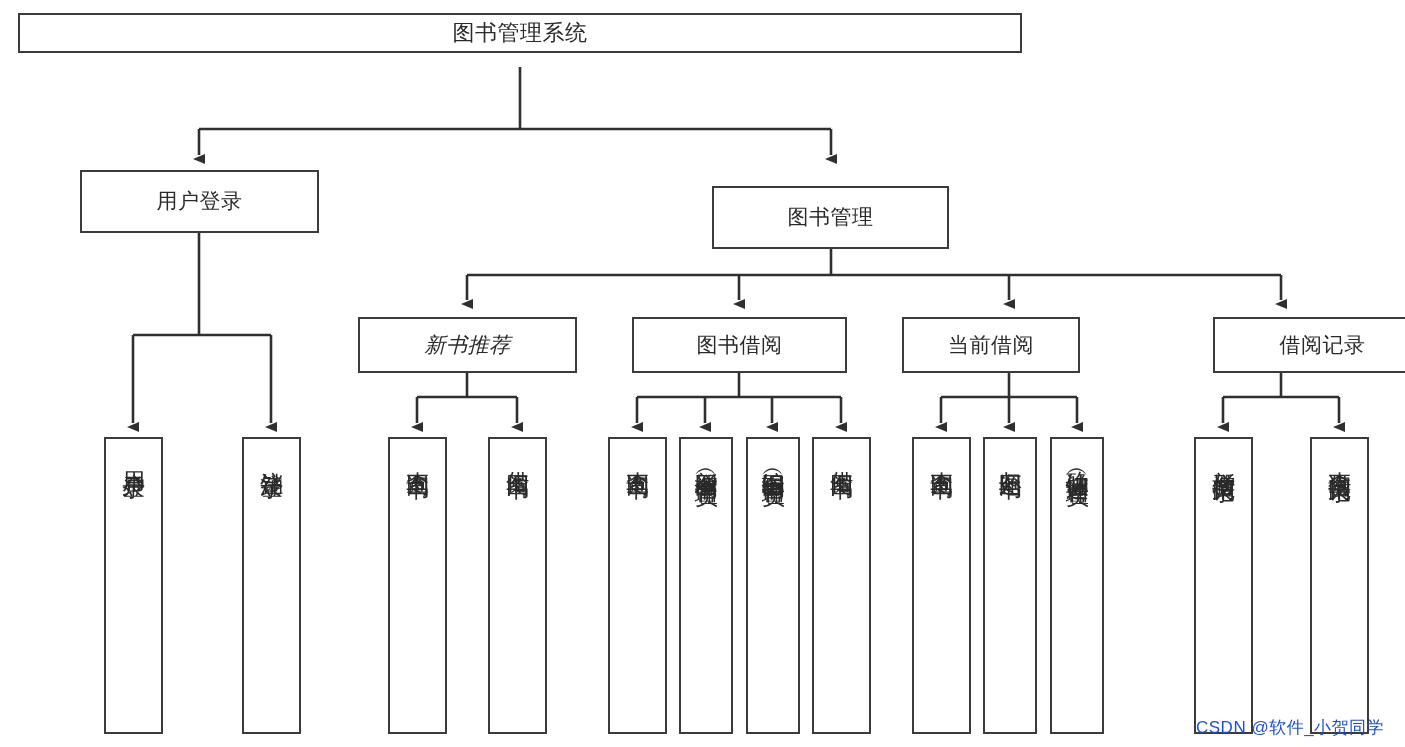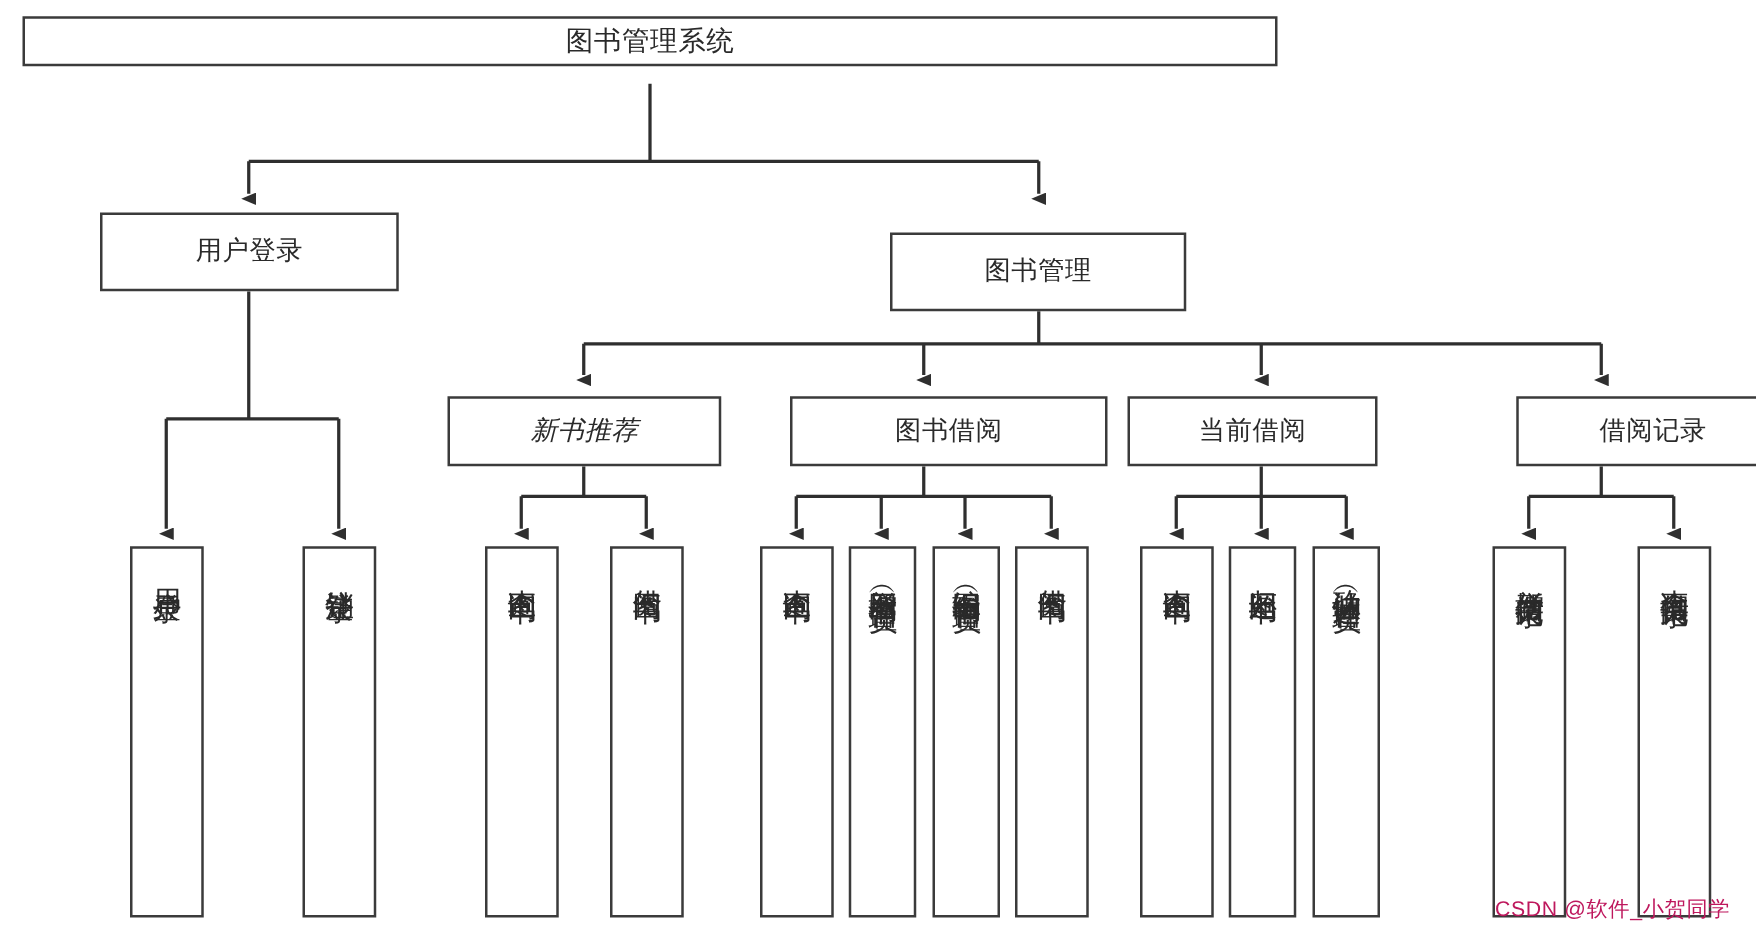--- a/index.html
+++ b/index.html
@@ -51,21 +51,21 @@
     writing-mode: vertical-rl;
     text-orientation: upright;
     font-size: 23px;
     line-height: 1.28;
     letter-spacing: 2px;
     white-space: normal;
     max-height: 100%;
   }
   .watermark {
     position: absolute;
-    color: #be185d;
+    color: #1d4ed8;
     font-size: 17px;
     letter-spacing: 0.5px;
     white-space: nowrap;
     user-select: none;
   }
 </style>
 </head>
 <body>
 
 <div id="canvas">
@@ -129,25 +129,25 @@
   </div>
 
   <div class="node" style="left:712px; top:170px; width:237px; height:63px;margin-top:16px;">
     <span class="label">图书管理</span>
   </div>
 
   <div class="node" style="left:358px; top:317px; width:219px; height:56px;font-style:italic;">
     <span class="label">新书推荐</span>
   </div>
 
-  <div class="node" style="left:632px; top:317px; width:254px; height:56px;">
+  <div class="node" style="left:632px; top:317px; width:215px; height:56px;">
     <span class="label">图书借阅</span>
   </div>
 
-  <div class="node" style="left:902px; top:317px; width:200px; height:56px;">
+  <div class="node" style="left:902px; top:317px; width:178px; height:56px;">
     <span class="label">当前借阅</span>
   </div>
 
   <div class="node" style="left:1213px; top:317px; width:219px; height:56px;">
     <span class="label">借阅记录</span>
   </div>
 
   <div class="node vertical" style="left:104px; top:437px; width:59px; height:297px;">
     <span class="label">用户登录</span>
   </div>

